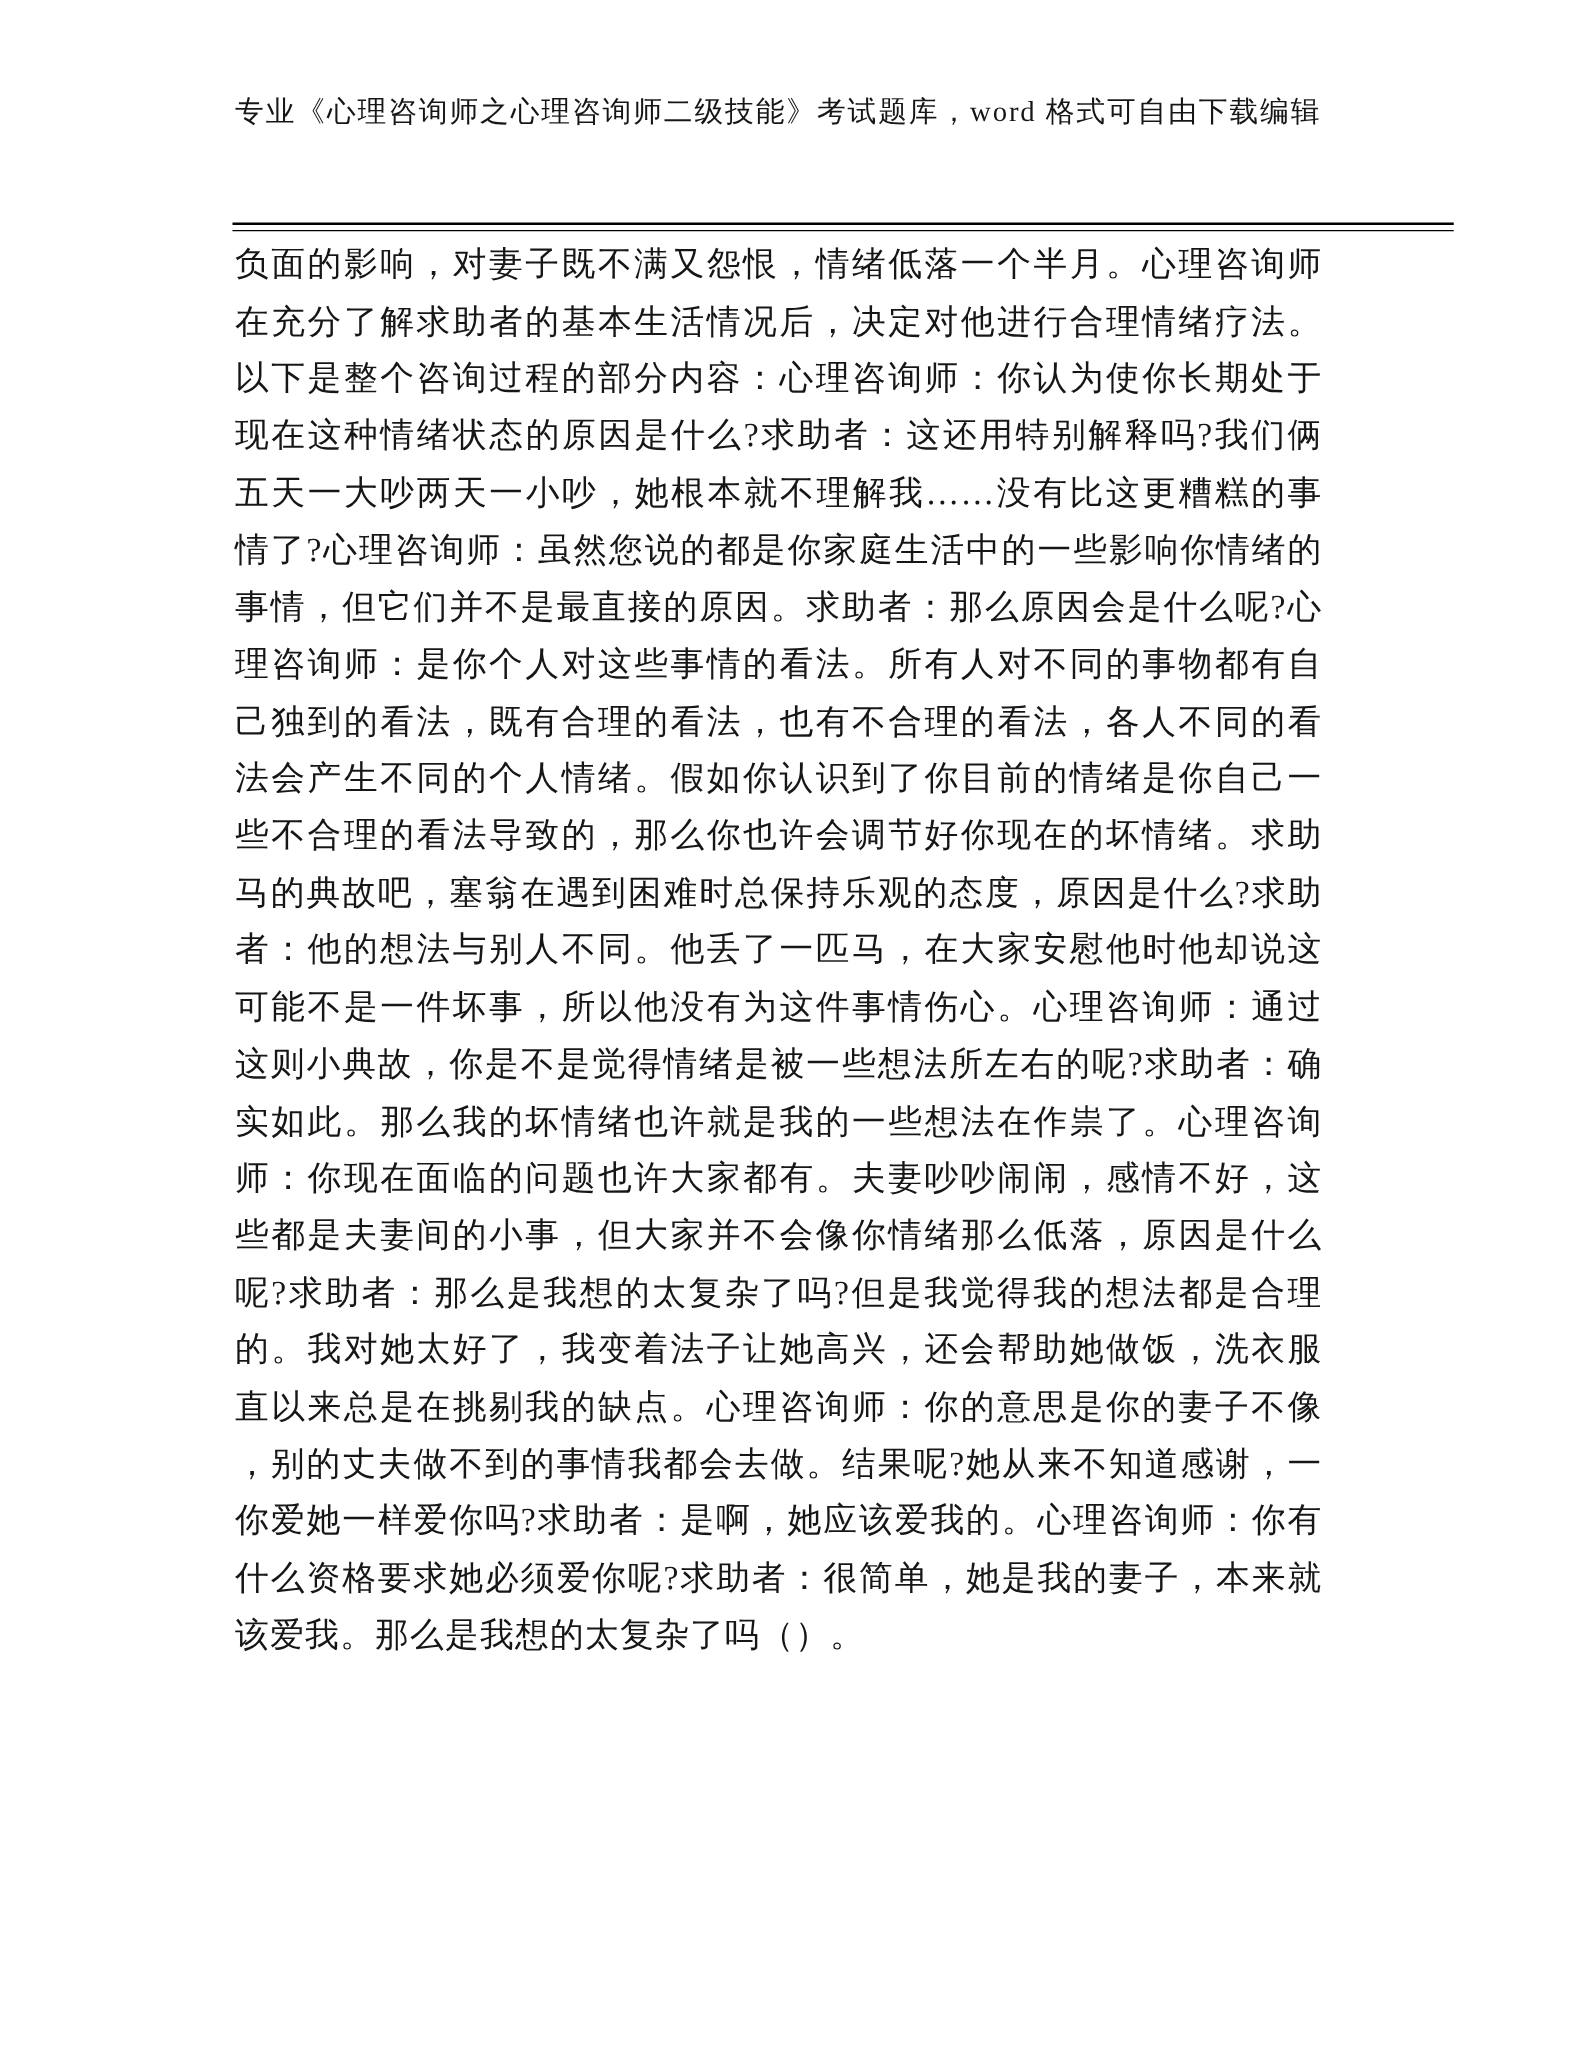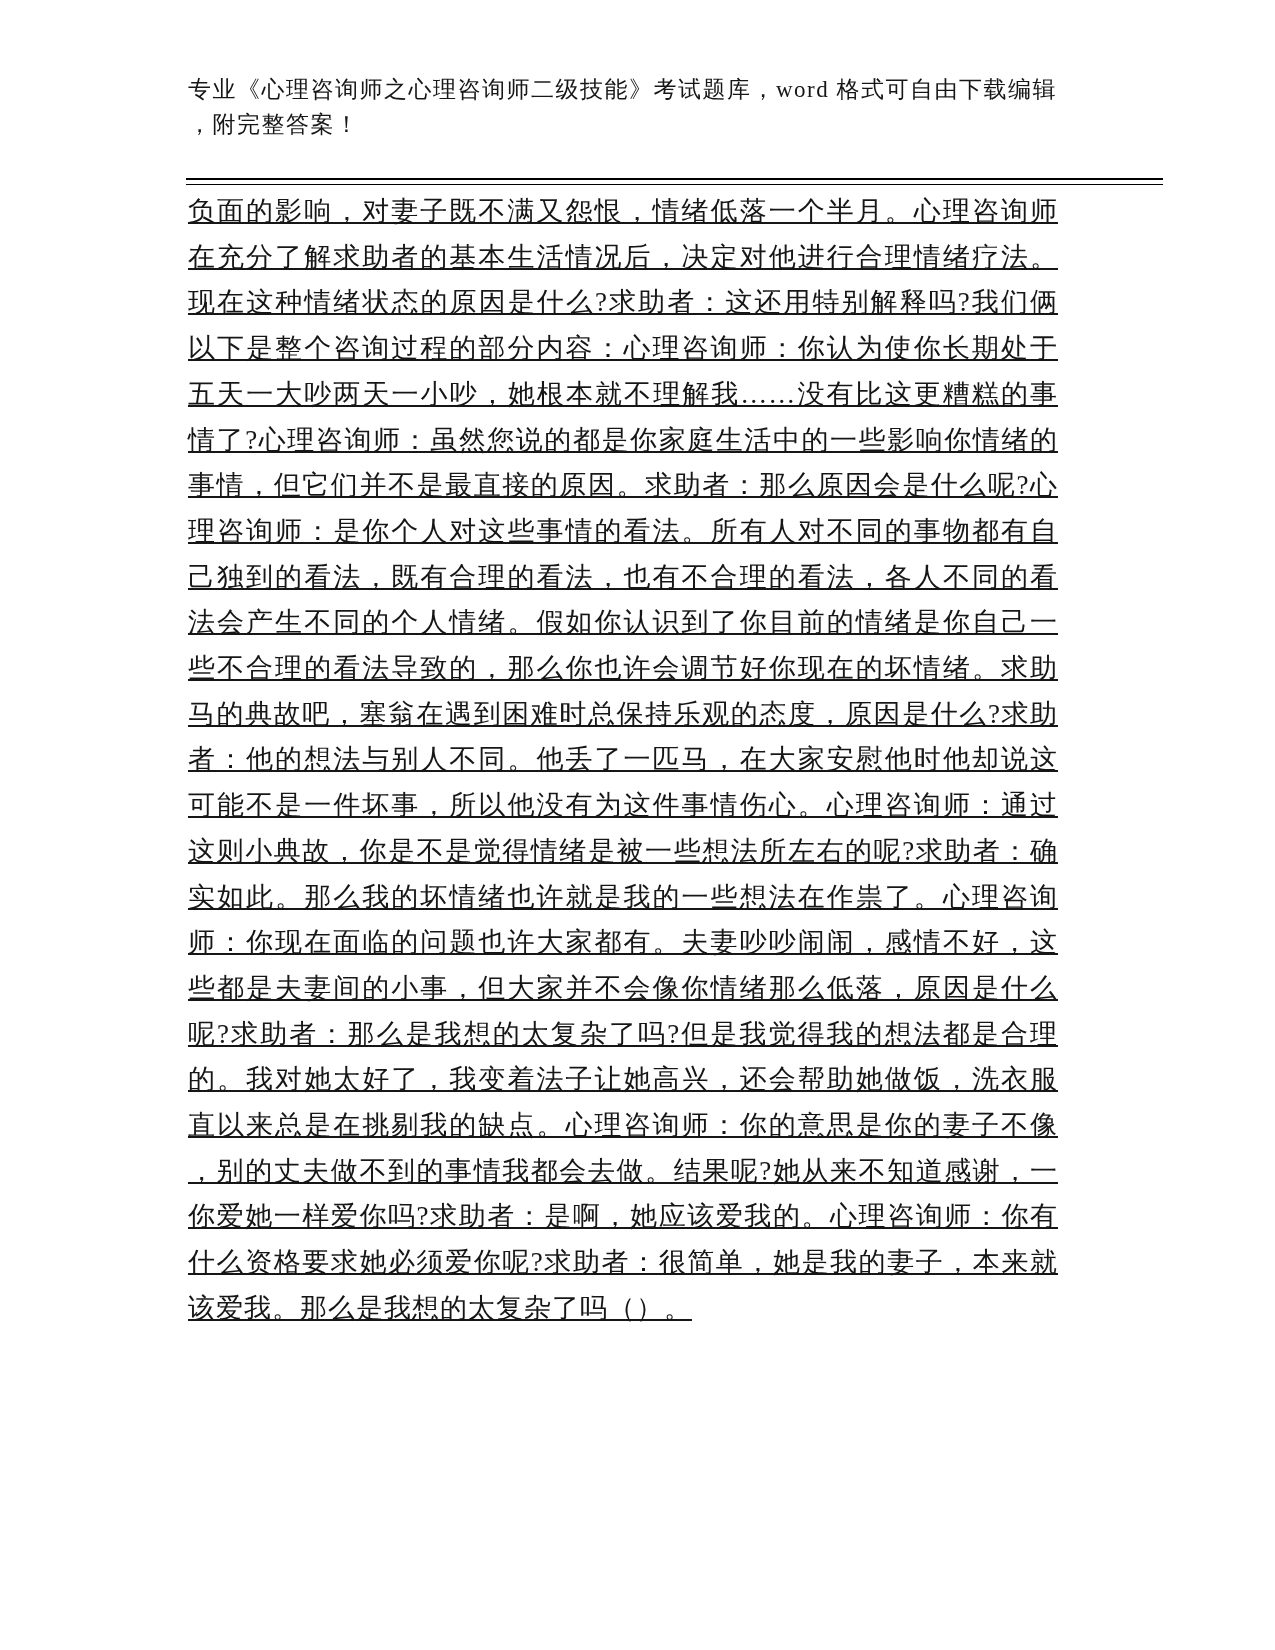--- a/index.html
+++ b/index.html
@@ -43,21 +43,20 @@
     width: 870px;
     font-size: 27px;
     line-height: 45.7px;
     letter-spacing: 1px;
   }
   .body-line {
     text-align: justify;
     text-align-last: justify;
     white-space: nowrap;
     white-space: normal;
-    text-decoration: underline;
   }
   .body-line:last-child {
     text-align-last: left;
   }
   .answer-options {
     position: absolute;
     left: 186px;
     top: 1384px;
     width: 880px;
     font-size: 27px;
@@ -65,30 +64,29 @@
     letter-spacing: 3px;
   }
 </style>
 </head>
 <body>
 
 <div class="page">
 
   <div class="page-header">
       <div>专业《心理咨询师之心理咨询师二级技能》考试题库，word 格式可自由下载编辑</div>
-      <div>，附完整答案！</div>
     </div>
 
   <div class="double-rule"></div>
 
   <div class="question-body">
       <div class="body-line">负面的影响，对妻子既不满又怨恨，情绪低落一个半月。心理咨询师</div>
       <div class="body-line">在充分了解求助者的基本生活情况后，决定对他进行合理情绪疗法。</div>
+      <div class="body-line">以下是整个咨询过程的部分内容：心理咨询师：你认为使你长期处于</div>
       <div class="body-line">现在这种情绪状态的原因是什么?求助者：这还用特别解释吗?我们俩</div>
-      <div class="body-line">以下是整个咨询过程的部分内容：心理咨询师：你认为使你长期处于</div>
       <div class="body-line">五天一大吵两天一小吵，她根本就不理解我……没有比这更糟糕的事</div>
       <div class="body-line">情了?心理咨询师：虽然您说的都是你家庭生活中的一些影响你情绪的</div>
       <div class="body-line">事情，但它们并不是最直接的原因。求助者：那么原因会是什么呢?心</div>
       <div class="body-line">理咨询师：是你个人对这些事情的看法。所有人对不同的事物都有自</div>
       <div class="body-line">己独到的看法，既有合理的看法，也有不合理的看法，各人不同的看</div>
       <div class="body-line">法会产生不同的个人情绪。假如你认识到了你目前的情绪是你自己一</div>
       <div class="body-line">些不合理的看法导致的，那么你也许会调节好你现在的坏情绪。求助</div>
       <div class="body-line">马的典故吧，塞翁在遇到困难时总保持乐观的态度，原因是什么?求助</div>
       <div class="body-line">者：他的想法与别人不同。他丢了一匹马，在大家安慰他时他却说这</div>
       <div class="body-line">可能不是一件坏事，所以他没有为这件事情伤心。心理咨询师：通过</div>

